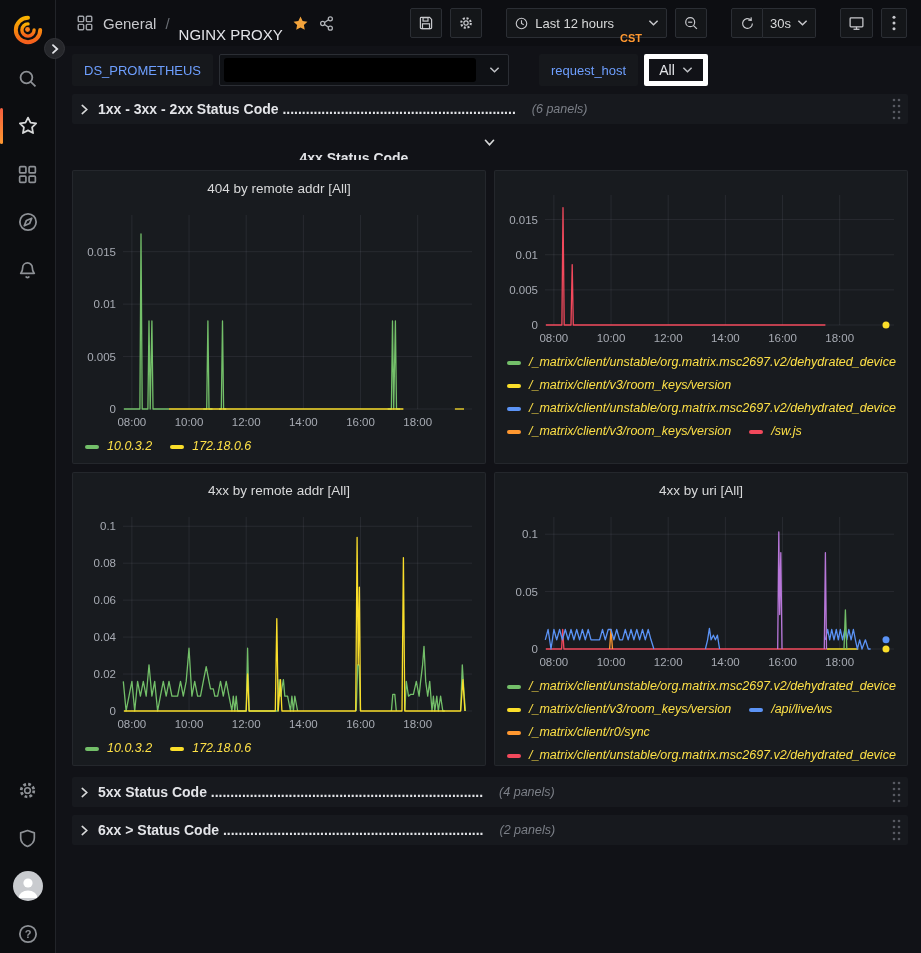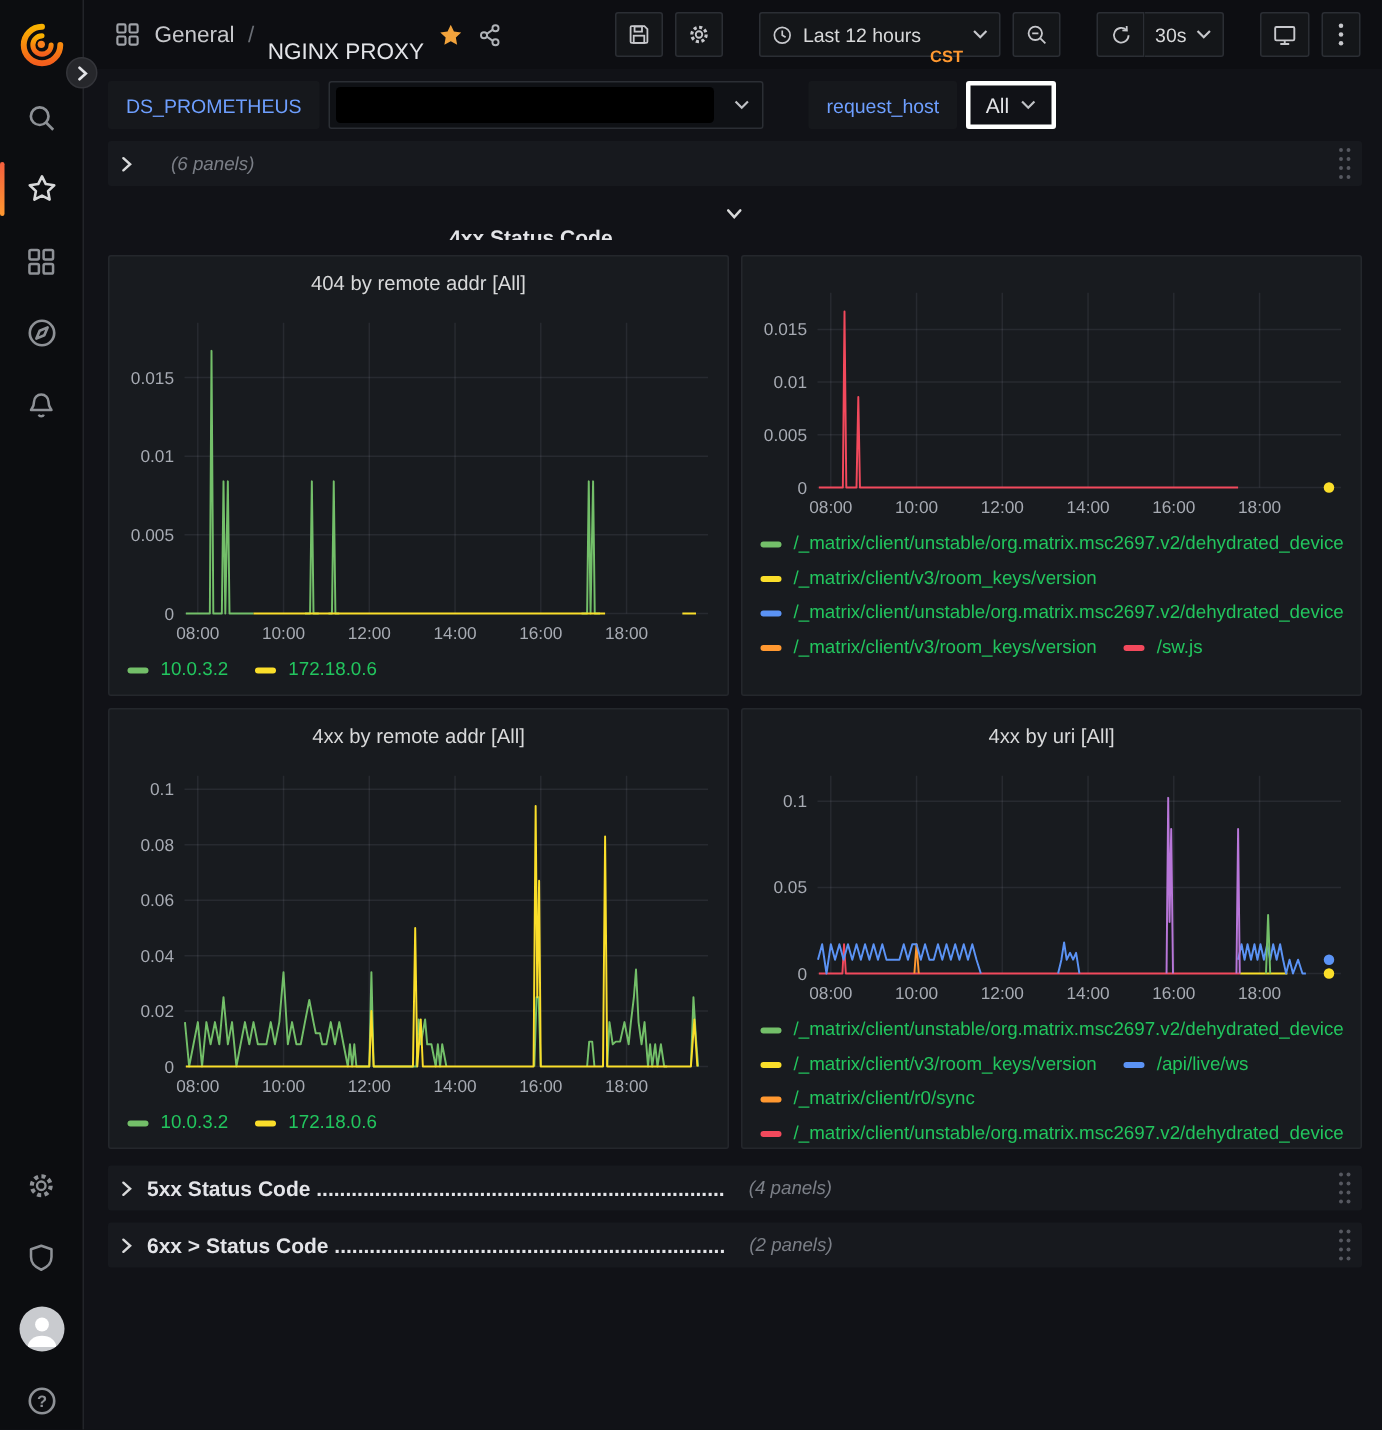--- a/index.html
+++ b/index.html
@@ -28,42 +28,42 @@
   .tp-text { font-size:13px; color:#d8d9da; white-space:nowrap; }
   .tp-tz { font-size:11px; font-weight:bold; color:#ff9830;margin-top:30px; }
   .int-text { font-size:13px; color:#d8d9da; }
   .gap16 { width:8px; }
 
   
   .submenu { position:absolute; left:72px; top:52px; width:836px; height:36px; display:flex; align-items:center; gap:4px; }
   .var-label { height:32px; padding:0 12px; background:#16181c; display:flex; align-items:center; font-size:13px; font-weight:500; color:#6e9fff; border-radius:2px; }
   .ds-select { width:290px; height:32px; margin-left:2px; background:#0f1115; border:1px solid #2b2e34; border-radius:2px; display:flex; align-items:center; justify-content:space-between; padding:0 8px 0 4px; cursor:pointer; }
   .redacted { width:252px; height:24px; background:#000; border-radius:3px; }
-  .all-select { height:32px; margin-left:2px; padding:0 10px; background:transparent; border:3px solid #ffffff; border-radius:2px; display:flex; align-items:center; gap:7px; font-size:14px; color:#e3e4e8; cursor:pointer; }
+  .all-select { height:32px; margin-left:2px; padding:0 10px; background:transparent; border:5px solid #ffffff; border-radius:2px; display:flex; align-items:center; gap:7px; font-size:14px; color:#e3e4e8; cursor:pointer; }
   .spacer22 { width:22px; }
 
   
   .content { position:absolute; left:72px; top:94px; width:836px; }
   .dashrow { height:30px; display:flex; align-items:center; border-radius:2px; cursor:pointer; position:relative; padding-left:4px; }
   .dashrow.shaded { background:#17191e; }
   .dashrow .rtitle { font-size:14px; font-weight:bold; color:#e3e4e8; white-space:nowrap; overflow:hidden; }
   .dashrow .rcount { font-size:12.5px; font-style:italic; color:#7b7f87; margin-left:16px; white-space:nowrap; }
   .chev { width:16px; height:16px; margin-right:6px; flex:0 0 auto; display:flex; align-items:center; justify-content:center; }
   .chev.down svg { transform:rotate(90deg); }
   .draghandle { position:absolute; right:6px; top:3px; cursor:grab; }
   .mb10 { margin-bottom:10px; }
   .mb8 { margin-bottom:8px; }
   .mb11 { margin-bottom:11px; }
 
   .grid2 { display:grid; grid-template-columns:414px 414px; gap:8px; }
   .panel { width:414px; height:294px; background:#181b1f; border:1px solid rgba(204,204,220,0.07); border-radius:2px; padding:8px 10px; overflow:hidden; position:relative; }
   .panel h2 { font-size:13.5px; font-weight:500; color:#d8d9da; text-align:center; line-height:20px; cursor:pointer; }
   .chartwrap { margin-top:16px; }
   .legend { margin-top:6px; display:flex; flex-wrap:wrap; column-gap:18px; row-gap:8px; padding-left:2px; overflow:hidden; }
-  .li { display:inline-flex; align-items:center; font-size:12.5px; color:#22c55e; white-space:nowrap; cursor:pointer; line-height:15px; }
+  .li { display:inline-flex; align-items:center; font-size:12.5px; color:#fde047; white-space:nowrap; cursor:pointer; line-height:15px;font-style:italic; }
   .sw { display:inline-block; width:14px; height:4px; border-radius:2px; margin-right:8px; flex:0 0 auto; }
 </style>
 </head>
 <body>
 
 <nav class="sidebar">
   <div class="side-item" style="top:8px;">
     <svg width="30" height="30" viewBox="0 0 32 32">
       <defs>
           <linearGradient id="glg" x1="0" y1="0" x2="0" y2="1">
@@ -258,20 +258,21 @@
 </div>
 
 <main class="content">
 
   <div class="dashrow shaded mb10">
     <span class="chev">
       <svg width="9" height="11" viewBox="0 0 10 12" fill="none" stroke="#d8d9da" stroke-width="1.8" stroke-linecap="round">
           <path d="M2.5 1.5 L7.5 6 L2.5 10.5"></path>
         </svg>
     </span>
+    <span class="rtitle">1xx - 3xx - 2xx Status Code ............................................................</span>
     <span class="rcount">(6 panels)</span>
     <span class="draghandle">
       <svg width="11" height="24" viewBox="0 0 11 24" fill="#565860">
           <circle cx="3" cy="3" r="1.3"></circle>
           <circle cx="8" cy="3" r="1.3"></circle>
           <circle cx="3" cy="9" r="1.3"></circle>
           <circle cx="8" cy="9" r="1.3"></circle>
           <circle cx="3" cy="15" r="1.3"></circle>
           <circle cx="8" cy="15" r="1.3"></circle>
           <circle cx="3" cy="21" r="1.3"></circle>

